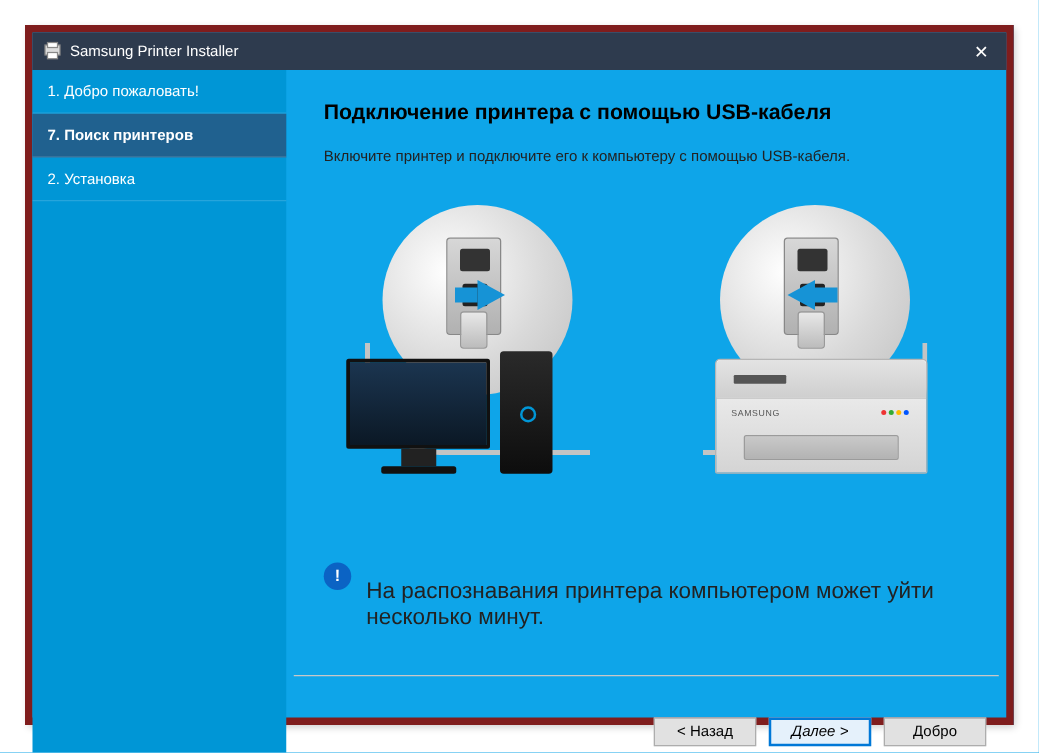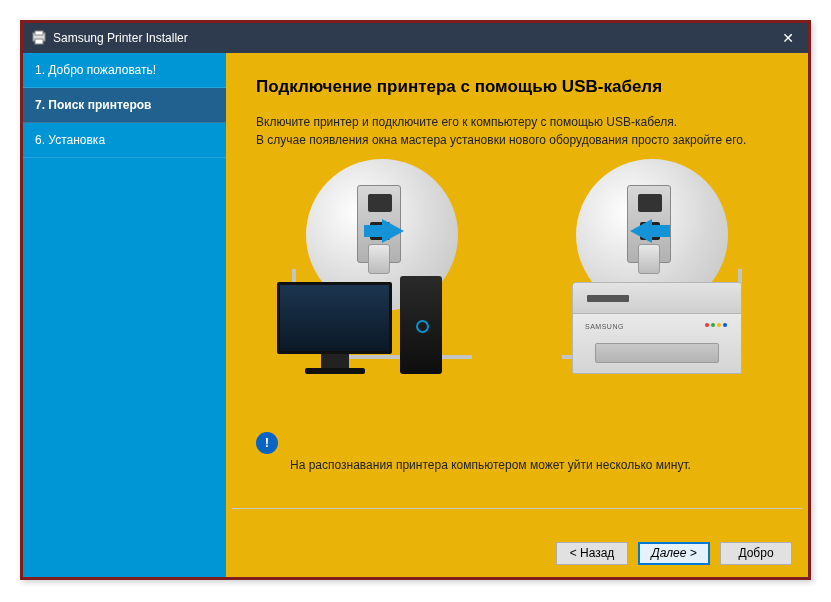--- a/index.html
+++ b/index.html
@@ -1,29 +1,29 @@
 <!DOCTYPE html>
 <html><head>
 <meta charset="utf-8">
 <style>
 * { margin:0; padding:0; box-sizing:border-box; }
 body { font-family:"Segoe UI",Tahoma,sans-serif; background:#fff; width:831px; height:602px; position:relative; }
-.window { width:791px; height:560px; border:3px solid #7f1d1d; position:absolute; top:20px; left:20px; background:#eab308; box-shadow:2px 2px 6px rgba(0,0,0,.2); display:flex; flex-direction:column; }
+.window { width:791px; height:560px; border:6px solid #7f1d1d; position:absolute; top:20px; left:20px; background:#0ea5e9; box-shadow:2px 2px 6px rgba(0,0,0,.2); display:flex; flex-direction:column; }
 .titlebar { height:30px; background:#2e3b4e; color:#fff; display:flex; align-items:center; padding:0 8px; font-size:12px; }
 .titlebar .app-icon { width:16px; height:16px; margin-right:6px; display:flex; align-items:center; justify-content:center; }
 .titlebar .title { flex:1; }
 .titlebar .close { width:40px; height:30px; display:flex; align-items:center; justify-content:center; font-size:14px; margin-right:-8px; cursor:default; }
 .body { flex:1; display:flex; }
 .sidebar { width:203px; background:#0096d6; }
 .step { color:#fff; font-size:12px; padding:10px 12px; border-bottom:1px solid rgba(255,255,255,.15); }
 .step.active { background:#20618f; font-weight:bold; }
 .main { flex:1; display:flex; flex-direction:column;gap:20px; }
 .content { flex:1; padding:24px 30px 10px; }
 .heading { font-size:17px; font-weight:bold; color:#000; margin-bottom:16px; }
-.instr { font-size:12px; color:#222; line-height:1.5; }
+.instr { font-size:12px; color:#222; line-height:1.5; margin-bottom:20px; }
 .illus { display:flex; justify-content:center; gap:30px; padding-top:10px; }
 .panel { width:240px; height:215px; position:relative; }
 .shade { position:absolute; width:152px; height:152px; border-radius:50%; background:radial-gradient(circle at 35% 35%,#fff,#d9d9d9 55%,#bfbfbf); top:0; left:44px; }
 .portbox { position:absolute; width:44px; height:78px; background:linear-gradient(#d7d7d7,#b1b1b1); border:1px solid #888; border-radius:3px; top:26px; left:95px; }
 .portbox::before { content:""; position:absolute; width:24px; height:18px; top:8px; left:10px; background:#333; border-radius:2px; }
 .portbox::after { content:""; position:absolute; width:20px; height:18px; top:36px; left:12px; background:#222; border-radius:2px; }
 .arrow { position:absolute; width:0; height:0; border-top:12px solid transparent; border-bottom:12px solid transparent; }
 .arrow.left { border-left:22px solid #1693d6; top:60px; right:98px; }
 .arrow.left::after { content:""; position:absolute; width:18px; height:12px; background:#1693d6; left:-40px; top:-6px; }
 .arrow.right { border-right:22px solid #1693d6; top:60px; left:98px; }
@@ -38,24 +38,24 @@
 .tower::after { content:""; position:absolute; width:9px; height:9px; border:2px solid #0096d6; border-radius:50%; left:16px; top:44px; }
 .printer { position:absolute; bottom:0; left:40px; width:170px; height:92px; background:linear-gradient(#f4f4f4,#d4d4d4); border-radius:4px 4px 2px 2px; border:1px solid #b5b5b5; }
 .printer::before { content:""; position:absolute; top:0; left:0; right:0; height:30px; background:linear-gradient(#e3e3e3,#cfcfcf); border-bottom:1px solid #b5b5b5; border-radius:4px 4px 0 0; }
 .printer::after { content:""; position:absolute; width:42px; height:7px; background:#555; top:12px; left:14px; border-radius:1px; }
 .printer .brand { position:absolute; font-size:7px; color:#555; top:40px; left:12px; letter-spacing:.5px; }
 .printer .dots { position:absolute; top:40px; right:14px; display:flex; gap:2px; }
 .printer .dots span { width:4px; height:4px; border-radius:50%; }
 .printer .tray { position:absolute; bottom:10px; left:22px; right:22px; height:20px; background:linear-gradient(#c9c9c9,#b3b3b3); border:1px solid #9b9b9b; border-radius:2px; }
 .note { display:flex; align-items:center; gap:12px; padding:8px 30px 16px; }
 .note-icon { width:22px; height:22px; border-radius:50%; background:#0b63c4; color:#fff; display:flex; align-items:center; justify-content:center; font-weight:bold; font-size:13px; flex-shrink:0; }
-.note-text { font-size:12px; color:#222;margin-top:45px; }
+.note-text { font-size:18px; color:#222;margin-top:45px; }
 .hr { height:1px; background:#c8c8c8; margin:0 6px; }
 .buttons { height:48px; display:flex; align-items:center; justify-content:flex-end; gap:10px; padding:0 16px; }
-button.wbtn { width:72px; height:23px; font-size:12px; background:#e1e1e1; border:1px solid #adadad; cursor:default; font-family:inherit; }
+button.wbtn { width:82px; height:23px; font-size:12px; background:#e1e1e1; border:1px solid #adadad; cursor:default; font-family:inherit; }
 button.wbtn.primary { border:2px solid #0078d7; background:#e5f1fb;font-style:italic; }
 </style>
 </head>
 <body>
 
 <div class="window">
   <div class="titlebar">
     <span class="app-icon">
       <svg width="16" height="16" viewBox="0 0 16 16">
           <rect x="2" y="3" width="12" height="8" fill="#dcdcdc" stroke="#888"></rect>
@@ -63,28 +63,27 @@
           <rect x="4" y="9" width="8" height="5" fill="#fff" stroke="#888"></rect>
         </svg>
     </span>
     <span class="title">Samsung Printer Installer</span>
     <span class="close">✕</span>
   </div>
   <div class="body">
     <div class="sidebar">
       <div class="step"><span>1. Добро пожаловать!</span></div>
       <div class="step active"><span>7. Поиск принтеров</span></div>
-      <div class="step"><span>6. Установка</span></div>
+      <div class="step"><span>2. Установка</span></div>
     </div>
     <div class="main">
       <div class="content">
         <div class="heading">Подключение принтера с помощью USB-кабеля</div>
         <div class="instr">
           <div>Включите принтер и подключите его к компьютеру с помощью USB-кабеля.</div>
-          <div>В случае появления окна мастера установки нового оборудования просто закройте его.</div>
         </div>
         <div class="illus">
           <div class="panel">
             <div class="shade"></div>
             <div class="portbox"></div>
             <div class="arrow left"></div>
             <div class="plug"></div>
             <div class="cable"></div>
             <div class="monitor">
               <div class="monitor-screen"></div>

